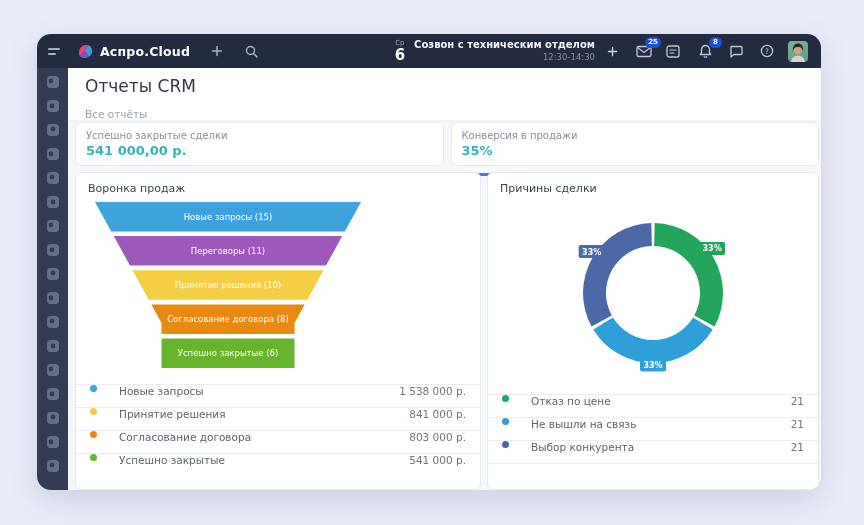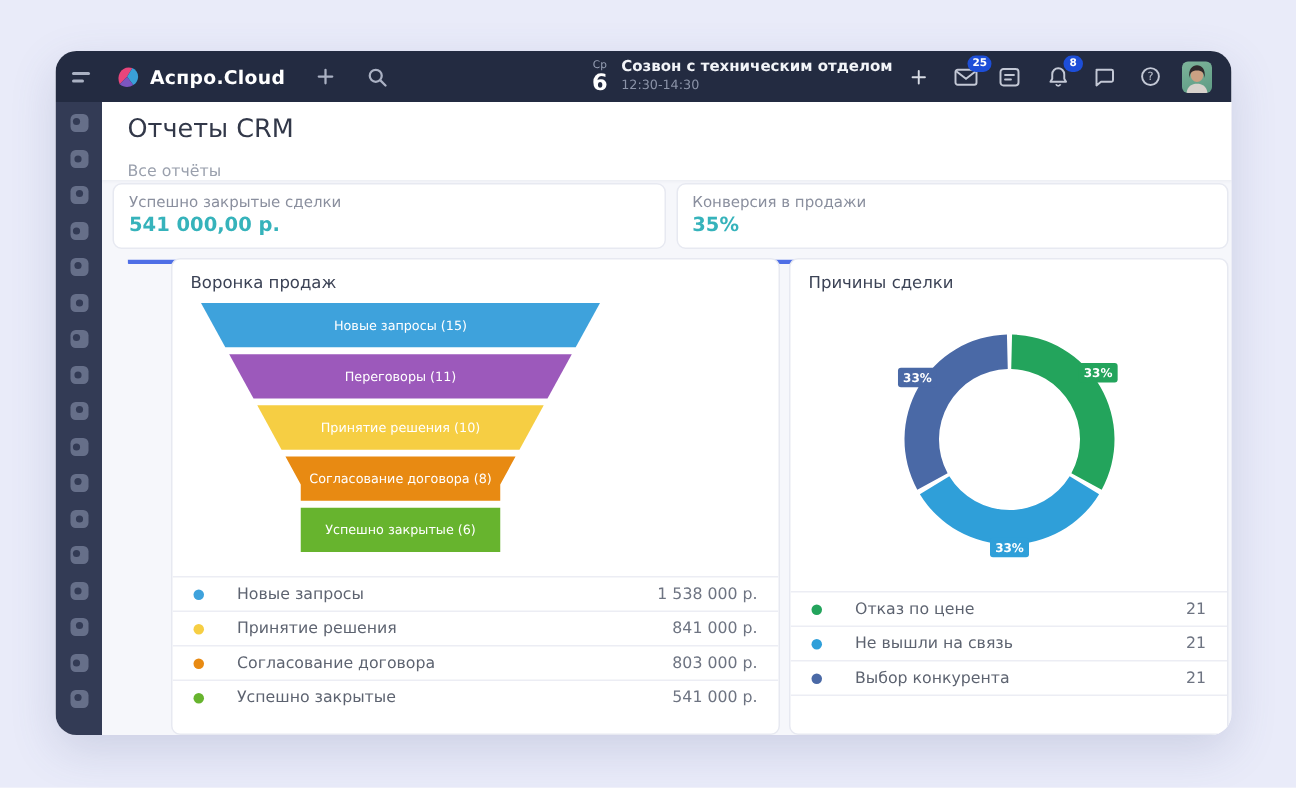--- a/index.html
+++ b/index.html
@@ -26,21 +26,21 @@
   .hamburger span:first-child { width:12px; } .hamburger span:last-child { width:8px; }
   .logo { width:17px; height:16px; margin-left:14px; }
   .brand { color:#fff; font-size:12.5px; font-weight:bold; margin-left:7px; letter-spacing:.2px; }
   .tb-ic { width:26px; height:26px; display:flex; align-items:center; justify-content:center; position:relative; cursor:pointer; }
   .tb-ic svg { display:block; }
   .tb-plus { margin-left:14px; }
   .tb-right { margin-left:auto; display:flex; align-items:center; }
   .date-block { text-align:center; line-height:1; margin-right:9px; cursor:pointer; }
   .date-wd { font-size:7px; color:#98a1b6; margin-bottom:1px; }
   .date-day { font-size:15px; color:#fff; font-weight:bold; }
-  .event-block { line-height:1.25; margin-right:4px; cursor:pointer; }
+  .event-block { line-height:1.25; margin-right:4px; cursor:pointer;text-align:right; }
   .event-title { font-size:10px; color:#f2f4f8; font-weight:bold; white-space:nowrap; }
   .event-time { font-size:8.5px; color:#8b93a8; }
   .badge {
     position:absolute; top:-1px; right:-4px; min-width:13px; height:11px; padding:0 3px;
     background:#1d4ed8; color:#fff; font-size:7px; line-height:11px; text-align:center;
     border-radius:6px; font-weight:bold;
   }
   .avatar { width:20px; height:21px; border-radius:4px; overflow:hidden; margin-left:8px; cursor:pointer;
     background:linear-gradient(160deg,#7db49a,#5d9b84); position:relative; }
   .avatar svg { display:block; }
@@ -56,27 +56,27 @@
   .tab { font-size:10.5px; color:#9aa0ad; padding-bottom:6px; cursor:pointer; border-bottom:3px solid transparent; border-radius:1px; }
   .tab.active { color:#3d4356; font-weight:500; border-bottom-color:#4f6fe6; }
   
   .stats { display:flex; gap:7px; margin:2px 2px 0 7px; height:44px; flex:0 0 auto; }
   .stat-card { flex:1; background:#fff; border:1px solid #e7e9f1; border-radius:6px; padding:6px 10px; }
   .stat-label { font-size:10px; color:#8a8f9e; line-height:13px; }
   .stat-value { font-size:13px; font-weight:600; line-height:17px; }
   
   .charts { flex:1; display:flex; gap:6px; margin:6px 2px 0 7px; min-height:0; }
   .card { background:#fff; border:1px solid #e7e9f1; border-radius:6px; overflow:hidden; }
-  .funnel-card { flex:0 0 406px;margin-left:39px; }
+  .funnel-card { flex:0 0 406px; }
   .donut-card { flex:1; }
   .card-title { font-size:11px; color:#3c4356; padding:9px 12px 0 12px; line-height:14px; }
   .funnel-svg { display:block; margin:6px 0 0 19px; }
   .donut-wrap { display:flex; justify-content:center; margin-top:12px; }
   .legend { margin-top:16px; }
-  .legend-row { display:flex; align-items:center; height:23px; border-top:1px solid #ecedf4; padding:0 14px; cursor:pointer; }
+  .legend-row { display:flex; align-items:flex-start; height:23px; border-top:1px solid #ecedf4; padding:0 14px; cursor:pointer; }
   .legend-dot { width:7px; height:7px; border-radius:50%; flex:0 0 7px; margin-right:22px; }
   .legend-label { flex:1; font-size:10.5px; color:#5d6370; }
   .legend-value { font-size:10.5px; color:#6e7482; }
   .fun-label { font-size:8.5px; fill:#ffffff; text-anchor:middle; }
   .pct-label { font-size:8px; fill:#ffffff; text-anchor:middle; font-weight:bold; }
 </style>
 </head>
 <body>
 
 <div class="window">

